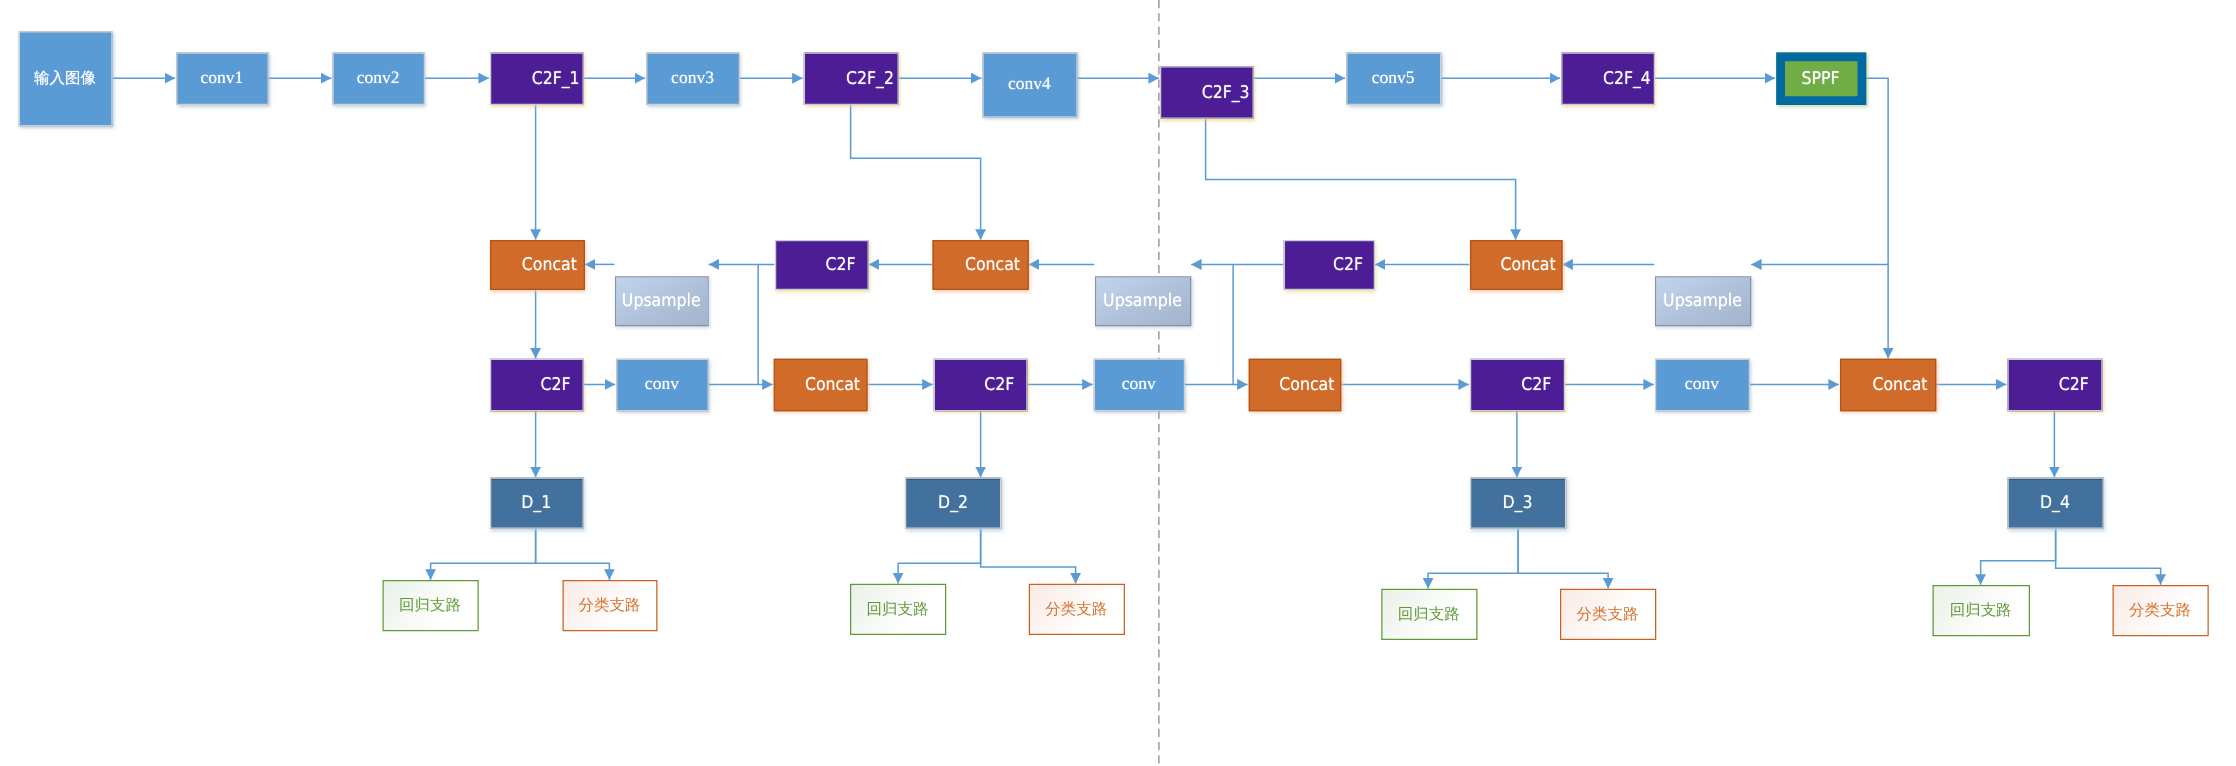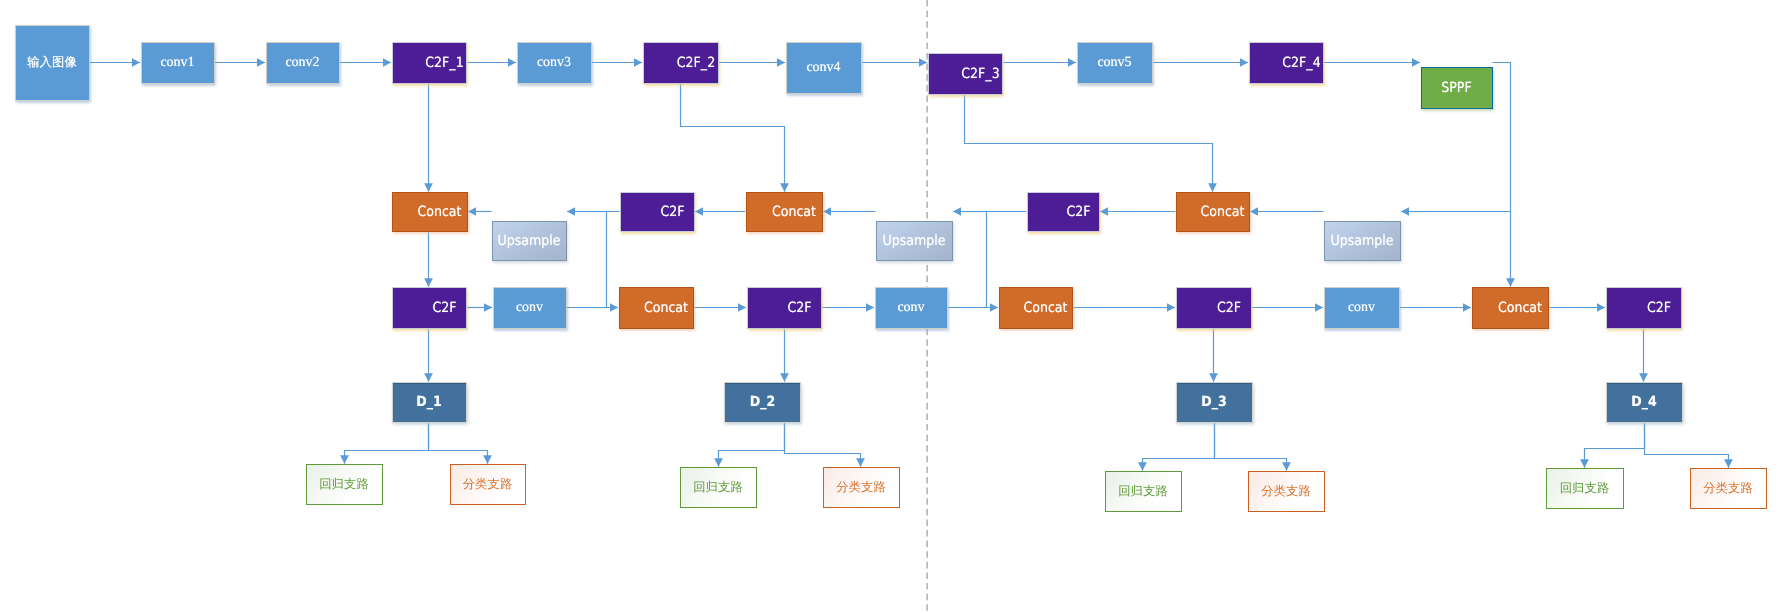--- a/index.html
+++ b/index.html
@@ -14,36 +14,36 @@
         letter-spacing:0;}
   .node .lbl{display:block;transform:translate3d(0,0.1px,0);}
   .node.cjk{font-size:12.4px;}
   
   .s-blue    {background:#5B9BD5;border:1px solid #D2CEC9;color:#fff;
               box-shadow:1px 1.5px 2.5px rgba(140,170,205,.55);
               text-shadow:0 0 .8px rgba(255,255,255,.7);font-family:Liberation Serif, serif;}
   .s-yellow  {background:#4c1d95;border:1px solid #C6CCD8;color:#fff;
               box-shadow:1px 1.5px 2.5px rgba(235,200,110,.6);
               text-shadow:0 0 .8px rgba(255,255,255,.7);padding-left:31px;}
-  .s-green   {background:#70AD47;border:1px solid #0369a1;color:#fff;
+  .s-green   {background:#70AD47;border:7px solid #0369a1;color:#fff;
               box-shadow:1px 1.5px 2.5px rgba(160,195,135,.6);
-              text-shadow:0 0 .8px rgba(255,255,255,.7);margin-top:25px;}
+              text-shadow:0 0 .8px rgba(255,255,255,.7);}
   .s-orange  {background:#D06B29;border:1px solid #B35317;color:#fff;
               box-shadow:1px 1.5px 3px rgba(240,190,160,.75);
               text-shadow:0 0 .8px rgba(255,255,255,.7);padding-left:20px;}
   .s-grey    {background:linear-gradient(150deg,#C2D3E9 0%,#BACDE6 22%,
                                           #ADBED6 62%,#A4B4CC 100%);
               border:1px solid #7F93AD;color:#fff;
               box-shadow:1px 1.5px 2.5px rgba(180,195,215,.6);
               text-shadow:0 0 .8px rgba(255,255,255,.7);margin-top:29px;}
   .s-darkblue{background:#41719C;border:1px solid #D5D1CC;color:#fff;
               background-image:linear-gradient(180deg,#315C84 0%,#315C84 1.2px,
                                                #41719C 1.2px,#41719C 100%);
               box-shadow:1px 1.5px 3px rgba(170,195,220,.7);
-              text-shadow:0 0 .8px rgba(255,255,255,.6);font-weight:bold;}
+              text-shadow:0 0 .8px rgba(255,255,255,.6);}
   .s-greenout {background:linear-gradient(128deg,#EAF0E8 0%,#F2F6F0 26%,
                                            #FAFCF9 52%,#FFFFFF 70%);
                border:1px solid #5F9A3A;color:#5F9A3A;}
   .s-orangeout{background:linear-gradient(128deg,#FAEBE5 0%,#FCF2EE 26%,
                                            #FEFAF9 52%,#FFFFFF 70%);
                border:1px solid #CA6121;color:#D8722C;justify-content:center;}
 </style>
 </head>
 <body>
 

